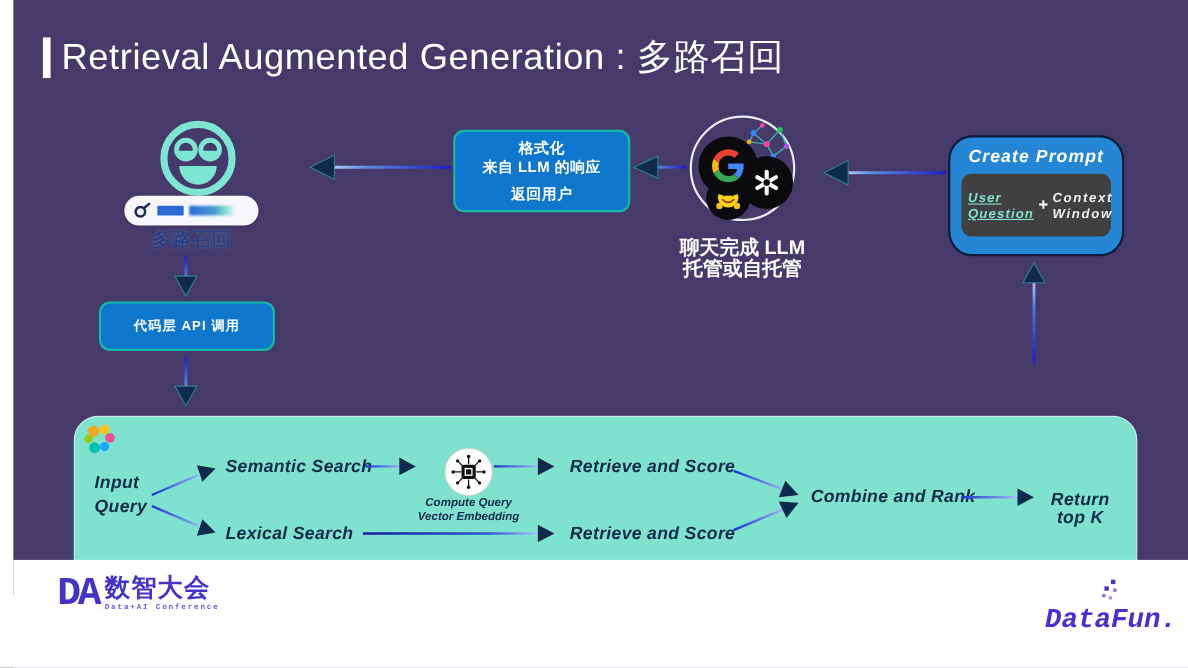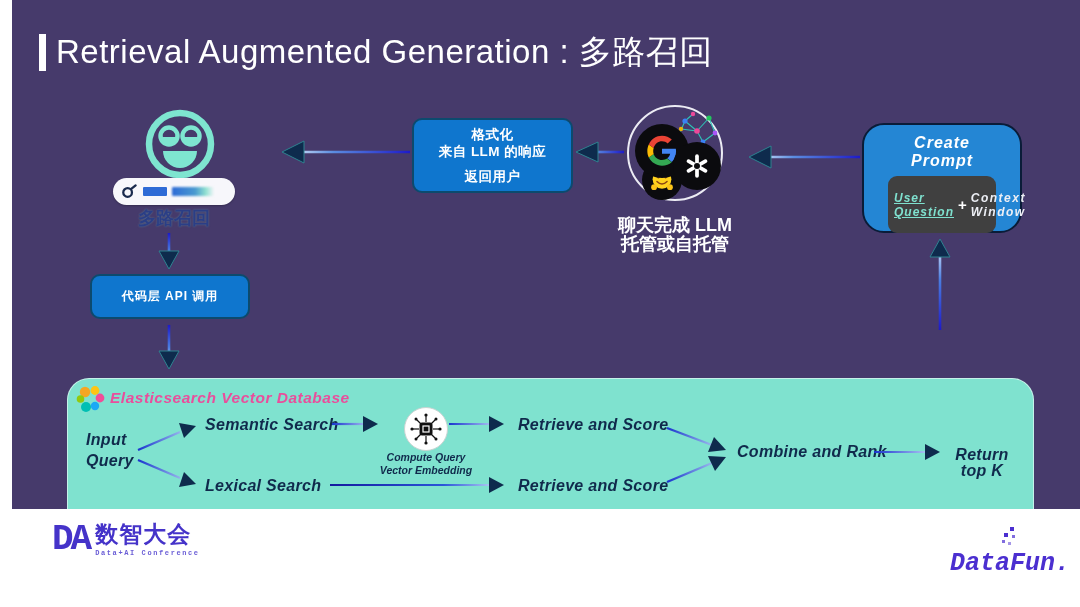--- a/index.html
+++ b/index.html
@@ -14,36 +14,36 @@
   
   .smiley { position:absolute; left:131px; top:107px; width:74px; height:74px; }
 
   
   .search-pill { position:absolute; left:101px; top:178px; width:122px; height:27px; background:#f7f7fb; border-radius:14px; display:flex; align-items:center; padding:0 8px; gap:5px; box-shadow:0 1px 2px rgba(0,0,0,.25); }
   .blob1 { width:24px; height:9px; background:#2E6BD6; filter:blur(.5px); border-radius:1px; }
   .blob2 { width:42px; height:9px; background:linear-gradient(90deg,#2E6BD6 0%, #4a9ad0 55%, #8fe0d0 80%, rgba(143,224,208,0) 100%); filter:blur(1px); border-radius:1px; }
   .user-caption { position:absolute; left:101px; top:206px; width:122px; text-align:center; color:#2B3E86; font-size:18px; font-weight:700; text-shadow:0 0 2px rgba(126,229,208,.35); }
 
   
-  .blue-box { position:absolute; background:#0F76CE; border:2px solid #0c4a6e; border-radius:10px; color:#fff; font-weight:700; display:flex; align-items:center; justify-content:center; text-align:center; }
+  .blue-box { position:absolute; background:#0F76CE; border:2px solid #14b8a6; border-radius:10px; color:#fff; font-weight:700; display:flex; align-items:center; justify-content:center; text-align:center; }
   #api-box { left:78px; top:274px; width:160px; height:45px; font-size:12px; letter-spacing:1px; }
   #format-box { left:400px; top:118px; width:161px; height:75px; font-size:13.5px; line-height:17px; flex-direction:column; letter-spacing:0.5px; }
   #format-box .gap { height:8px; }
 
   
   #llm-circle { position:absolute; left:615px; top:105px; width:96px; height:96px; border:2.5px solid #ECECF4; border-radius:50%; }
   .mini-circle { position:absolute; background:#0b0b0e; border-radius:50%; display:flex; align-items:center; justify-content:center; }
   #net-logo { position:absolute; left:40px; top:2px; width:52px; height:40px; }
   #google-circle { left:6px; top:17px; width:54px; height:54px; z-index:2; }
   #hf-circle { left:13px; top:53px; width:40px; height:40px; z-index:1; }
   #openai-circle { left:44px; top:35px; width:48px; height:48px; z-index:3; }
   .llm-caption { position:absolute; left:583px; top:216px; width:160px; text-align:center; color:#fff; font-size:18px; font-weight:700; line-height:19px; }
 
   
-  #create-prompt { position:absolute; left:850px; top:123px; width:160px; height:110px; background:#2486D4; border:2px solid #0A1C38; border-radius:22px; padding:9px 24px 8px; }
+  #create-prompt { position:absolute; left:850px; top:123px; width:160px; height:110px; background:#2486D4; border:2px solid #0A1C38; border-radius:22px; padding:9px 10px 8px; }
   #create-prompt .cp-title { text-align:center; color:#fff; font-size:16px; font-weight:700; font-style:italic; letter-spacing:1px; }
   #cp-inner { margin-top:6px; background:#404040; border-radius:9px; height:57px; padding:5px 6px 4px; display:flex; flex-direction:row; align-items:center; }
   .cp-uq { color:#7FE0CE; font-size:12px; font-style:italic; font-weight:700; text-decoration:underline; letter-spacing:1px; }
   .cp-plus-row { width:100%; display:flex; align-items:center; gap:4px; margin:-1px 0; }
   .cp-dash { flex:1; border-top:2px dashed #41549E; }
   .cp-plus { color:#fff; font-weight:800; font-size:15px; line-height:14px; }
   .cp-cw { color:#EDEFF5; font-size:12px; font-style:italic; font-weight:700; letter-spacing:1.5px; }
 
   
   #es-box { position:absolute; left:55px; top:378px; width:967px; height:154px; background:#7FE2CF; border-radius:22px; border:1px solid rgba(255,255,255,.55); }
@@ -184,21 +184,20 @@
 
   <div id="es-box">
     <svg class="es-logo" viewBox="0 0 30 30">
       <circle cx="9" cy="7" r="5.2" fill="#F5A623"></circle>
       <circle cx="19" cy="5.5" r="4.4" fill="#FEC514"></circle>
       <circle cx="24" cy="13" r="4.4" fill="#F04E98"></circle>
       <circle cx="19" cy="21" r="4.2" fill="#1BA9F5"></circle>
       <circle cx="10" cy="22" r="5" fill="#00BFB3"></circle>
       <circle cx="4.5" cy="14" r="3.8" fill="#93C90E"></circle>
     </svg>
-    <div class="es-title">Elasticsearch Vector Database</div>
 
     <div class="es-label" id="lbl-input">
       <div>Input</div>
       <div>Query</div>
     </div>
     <div class="es-label" id="lbl-semantic">Semantic Search</div>
     <div class="es-label" id="lbl-lexical">Lexical Search</div>
 
     <div id="embed-circle">
       <svg width="34" height="34" viewBox="0 0 34 34">

